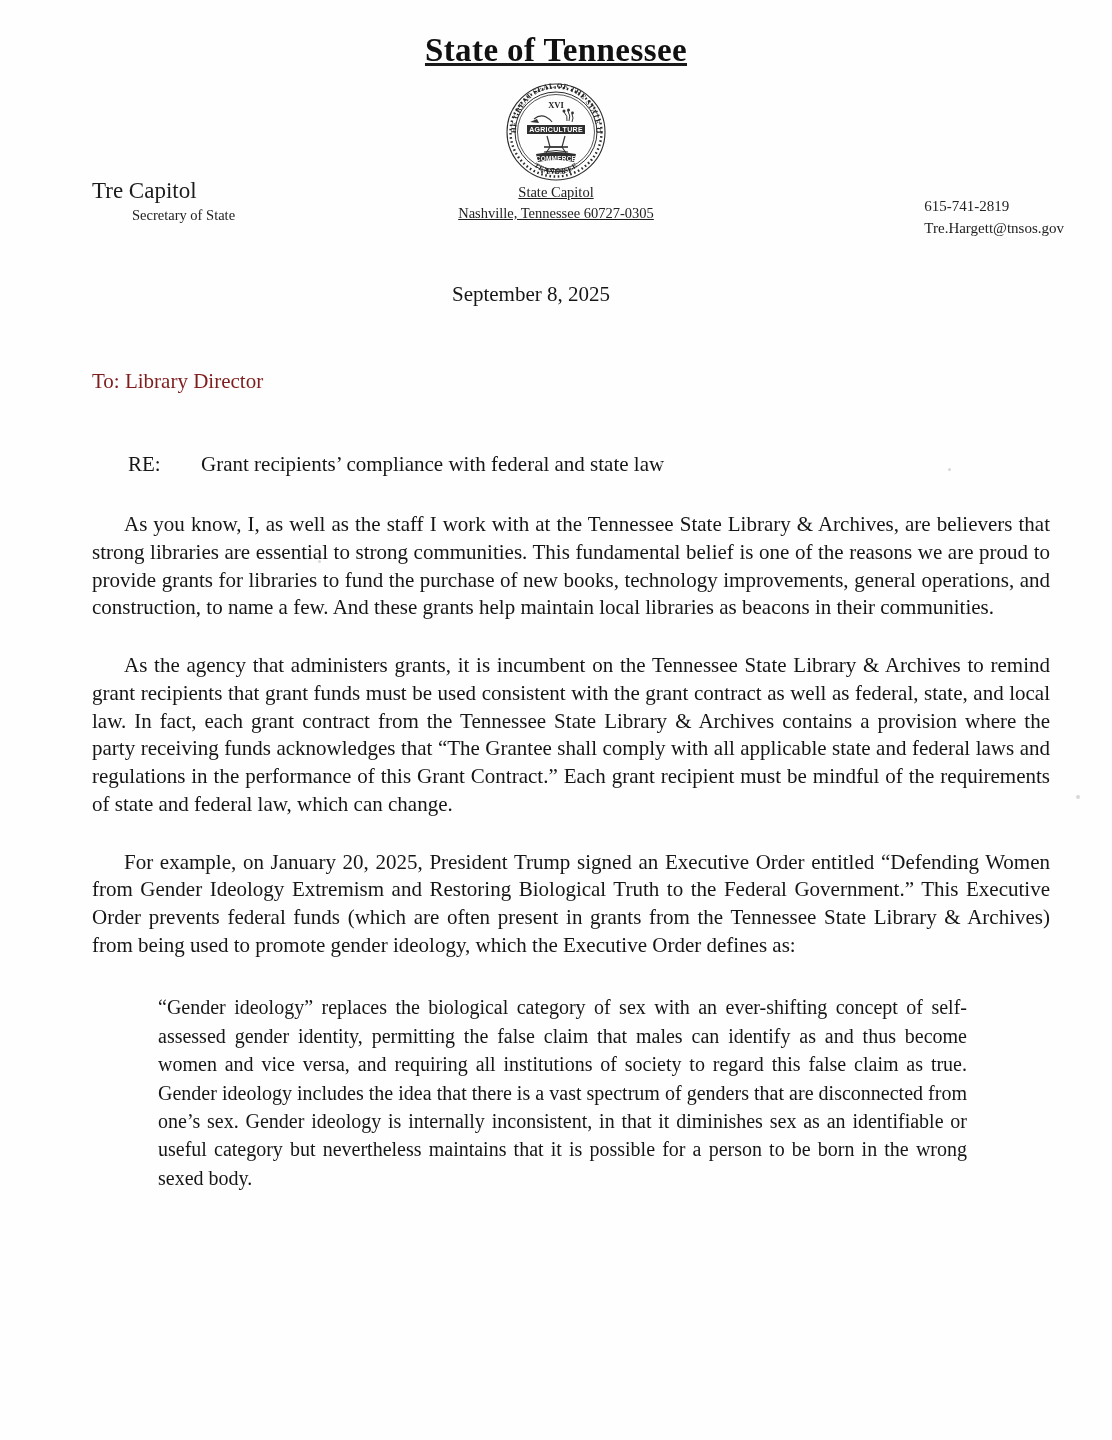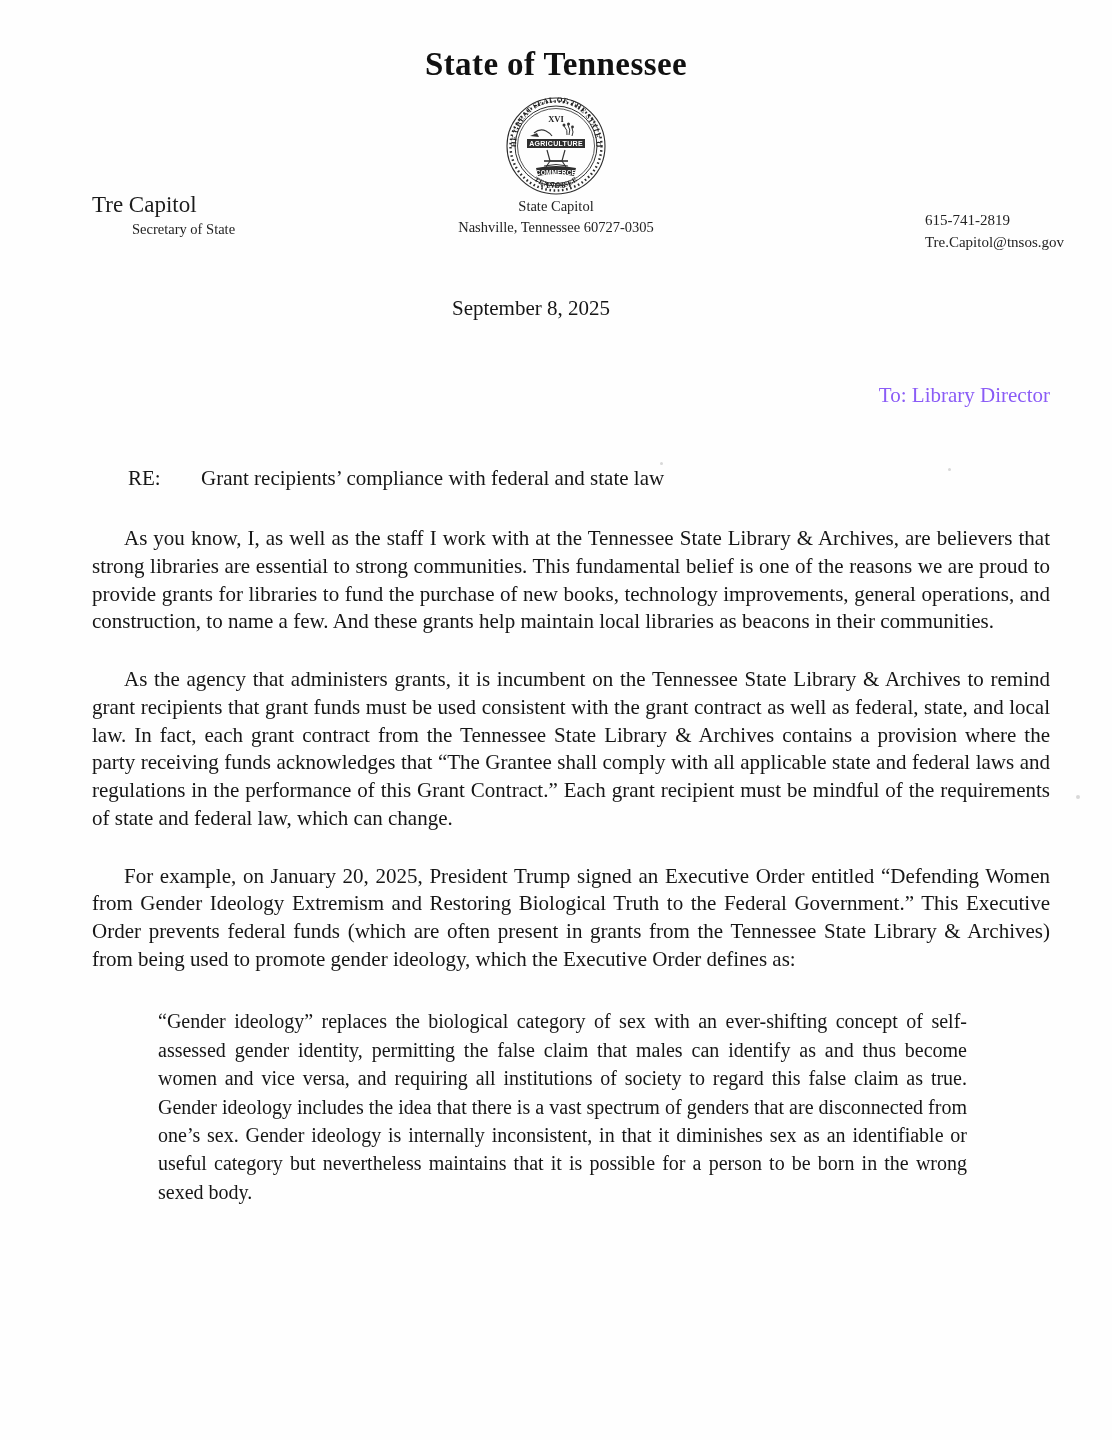--- a/index.html
+++ b/index.html
@@ -16,21 +16,22 @@
     width: 1112px;
     height: 1440px;
     background: #fefefe;
     overflow: hidden;
     box-sizing: border-box;
   }
 
   
   .letterhead {
     text-align: center;
-    padding-top: 46px;
+    padding-top: 32px;
+    text-decoration: underline;
   }
   .state-title {
     font-family: "Liberation Serif", "DejaVu Serif", serif;
     font-weight: bold;
     font-size: 33px;
     letter-spacing: 0.4px;
     color: #111;
     line-height: 1.1;
   }
 
@@ -91,23 +92,22 @@
   }
   .date-line {
     text-align: center;
     font-size: 21px;
     color: #161616;
     margin-top: 34px;
     padding-right: 80px;
   }
   .to-line {
     font-size: 21px;
-    color: #8b5cf6;
+    color: #7f1d1d;
     margin-top: 62px;
-    text-align: right;
   }
   .re-line {
     font-size: 21px;
     color: #161616;
     margin-top: 58px;
     display: flex;
   }
   .re-label { width: 73px; flex: none; margin-left: 36px; }
   .salutation {
     font-size: 21px;
@@ -203,21 +203,21 @@
     <div class="dept-sub">Nashville, Tennessee 60727-0305</div>
   </div>
 
   <div class="id-row">
     <div class="officer">
       <div class="officer-name">Tre Capitol</div>
       <div class="officer-role">Secretary of State</div>
     </div>
     <div class="contact">
       <div>615-741-2819</div>
-      <div>Tre.Capitol@tnsos.gov</div>
+      <div>Tre.Hargett@tnsos.gov</div>
     </div>
   </div>
 
   <div class="body-area">
     <div class="date-line">September 8, 2025</div>
 
     <div class="to-line">To: Library Director</div>
 
     <div class="re-line">
       <span class="re-label">RE:</span>

